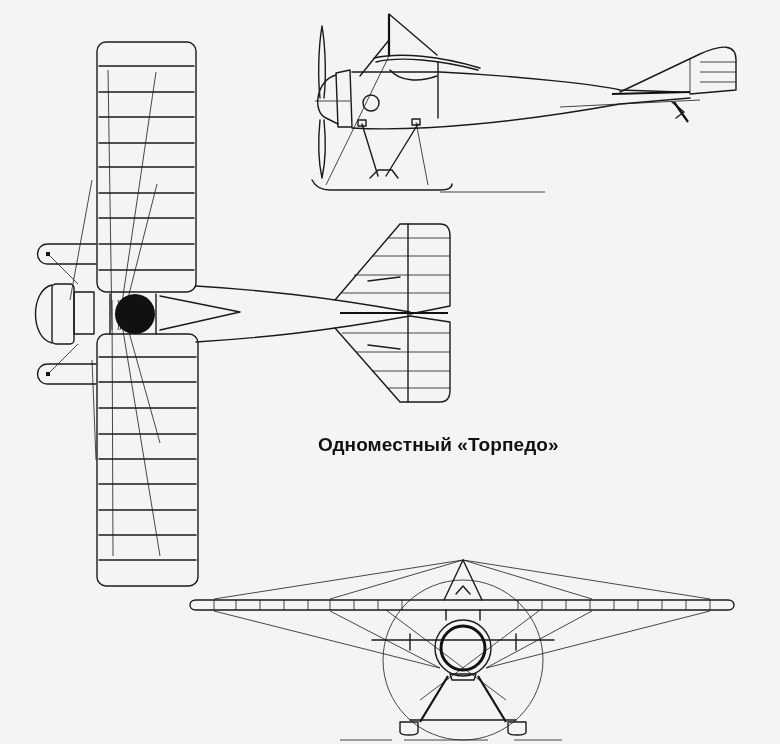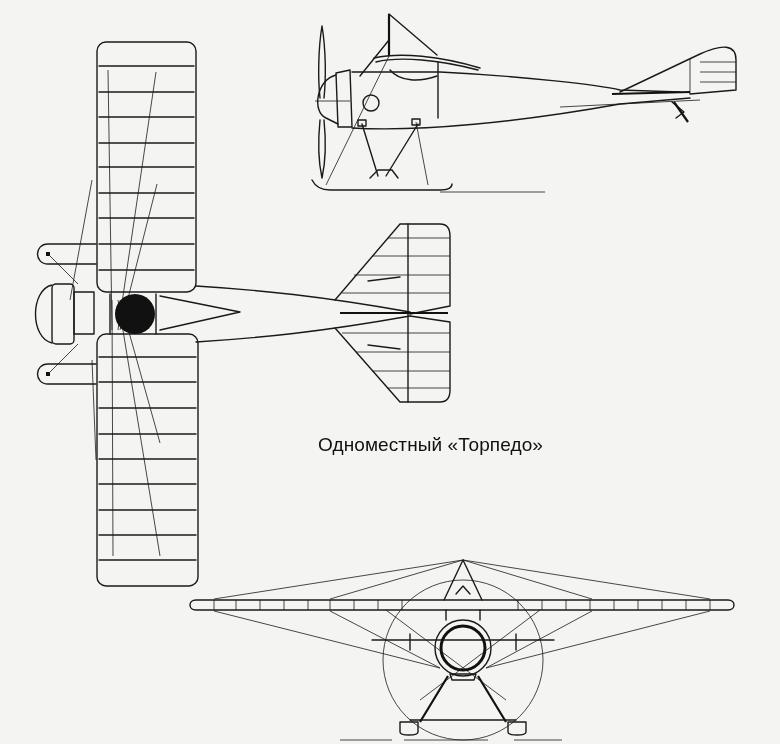--- a/index.html
+++ b/index.html
@@ -1,20 +1,20 @@
 <!DOCTYPE html>
 <html><head>
 <meta charset="utf-8">
 <style>
   html, body { margin:0; padding:0; background:#f4f4f2; }
   body { width:780px; height:744px; position:relative; overflow:hidden; }
   #drawing { position:absolute; left:0; top:0; width:780px; height:744px; }
   .caption {
     position:absolute; left:318px; top:434px;
-    font-family:"Liberation Sans", sans-serif; font-weight:normal;
+    font-family:"Liberation Sans", sans-serif; font-weight:bold;
     font-size:19px; color:#111; letter-spacing:0.1px; white-space:nowrap;
   }
   .ln { stroke:#1a1a1a; fill:none; stroke-width:1.4; stroke-linecap:round; stroke-linejoin:round; }
   .th { stroke:#1a1a1a; fill:none; stroke-width:0.8; }
   .bd { stroke:#111; fill:none; stroke-width:2.2; }
   .blk { fill:#111; }
 </style>
 </head>
 <body>
 

